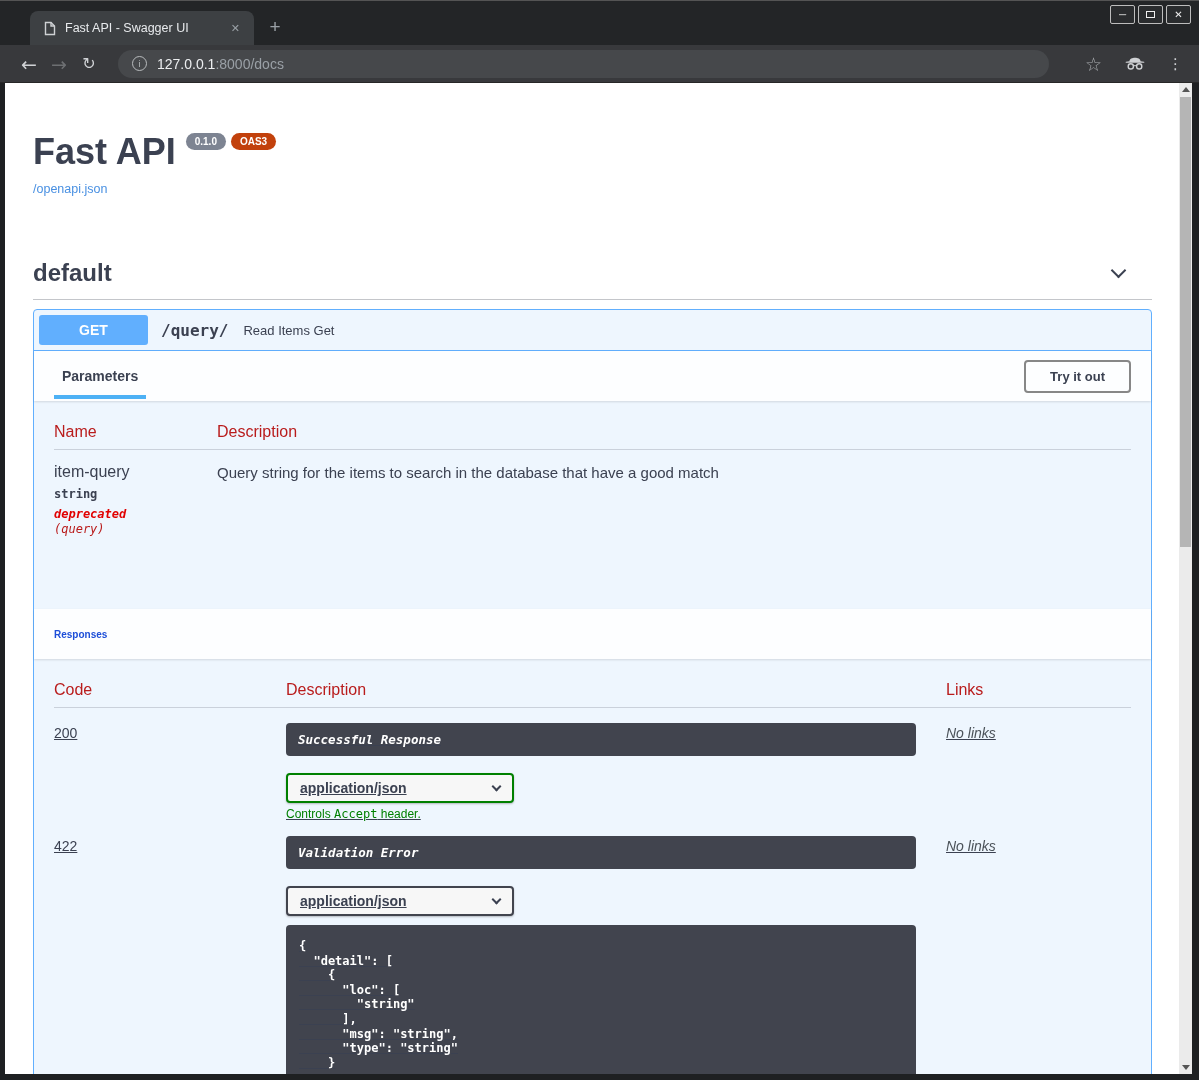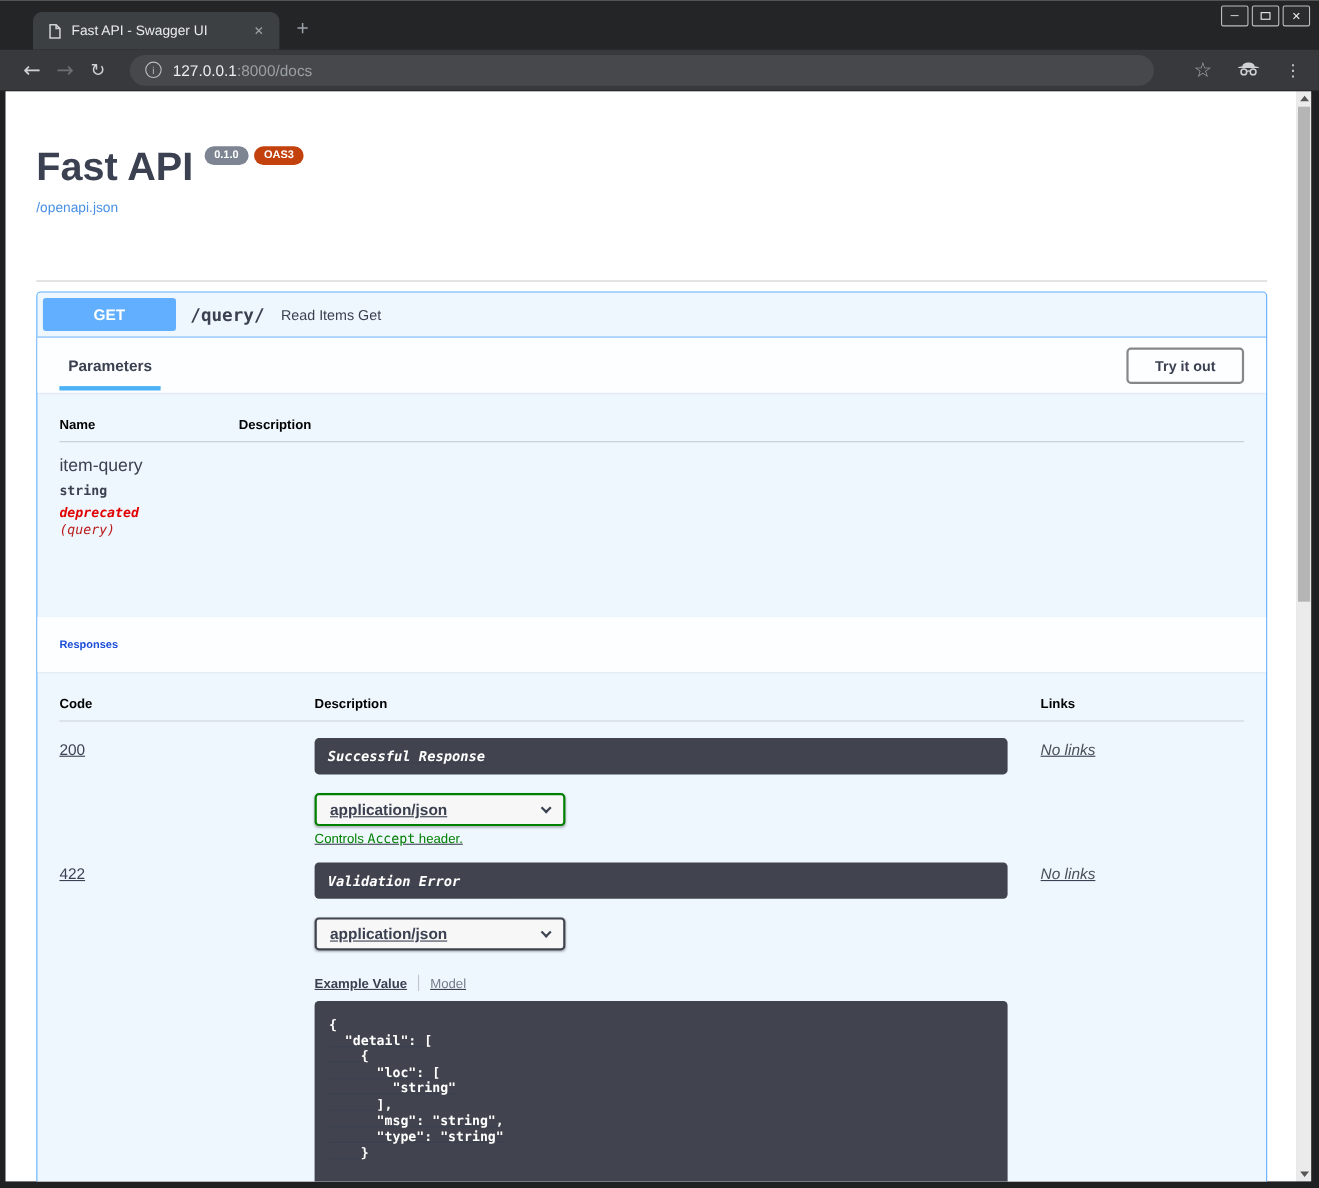--- a/index.html
+++ b/index.html
@@ -50,32 +50,32 @@
   .spec-link { display:inline-block; margin-top:9px; color:#4990e2; font-size:12.5px; text-decoration:none; }
 
   .tag-section { margin-top:57px; }
   .tag-header { display:flex; align-items:center; justify-content:space-between; padding-right:28px; height:38px; }
   .tag-name { font-size:24px; color:#3b4151; font-weight:bold; }
   .chev-lg { width:11px; height:11px; border-right:2px solid #3b4151; border-bottom:2px solid #3b4151; transform:rotate(45deg); margin-top:-6px; }
   .tag-divider { border:none; border-top:1px solid rgba(59,65,81,.3); margin:7px 0 9px; }
 
   .opblock { border:1px solid #61affe; background:#eef6fe; border-radius:4px; }
   .op-summary { display:flex; align-items:center; padding:5px; border-bottom:1px solid #61affe; }
-  .method-btn { width:121px; background:#61affe; color:#fff; font-weight:bold; font-size:14px; text-align:center; padding:7px 0; border-radius:3px; border:none; }
+  .method-btn { width:109px; background:#61affe; color:#fff; font-weight:bold; font-size:14px; text-align:center; padding:7px 0; border-radius:3px; border:none; }
   .op-path { font-family:"DejaVu Sans Mono", monospace; font-weight:bold; font-size:16px; color:#3b4151; margin:0 12px 0 13px; }
   .op-desc { font-size:13px; color:#3b4151; margin-left:3px; }
 
   .sec-header { background:rgba(255,255,255,.85); box-shadow:0 1px 2px rgba(0,0,0,.12); display:flex; align-items:center; justify-content:space-between; min-height:50px; padding:8px 20px; }
   .tab-item { position:relative; font-size:14px; font-weight:bold; color:#3b4151; padding:0 8px; }
   .tab-item .underline { position:absolute; left:0; right:0; bottom:-15px; height:4px; background:#4db1f5; }
   .tryout-btn { background:transparent; border:2px solid #878787; border-radius:4px; color:#3b4151; font-weight:bold; font-size:13px; padding:7px 24px; font-family:"Liberation Sans", sans-serif; }
 
   .params-body { padding:22px 20px 73px; }
   .t-headrow { display:flex; border-bottom:1px solid rgba(59,65,81,.2); padding-bottom:8px; margin-bottom:13px; }
-  .th { font-size:12px; font-weight:bold; color:#000000; }
+  .th { font-size:16px; font-weight:normal; color:#b91c1c; }
   .col-name { width:163px; flex:0 0 auto; }
   .param-row { display:flex; }
   .p-name { font-size:16px; color:#3b4151; }
   .p-type { font-family:"DejaVu Sans Mono", monospace; font-size:12px; font-weight:bold; margin-top:6px; }
   .p-depr { font-family:"DejaVu Sans Mono", monospace; font-size:12px; font-weight:bold; font-style:italic; color:#e10000; margin-top:6px; }
   .p-loc { font-family:"DejaVu Sans Mono", monospace; font-size:12px; font-style:italic; color:#b91c1c; margin-top:1px; }
   .p-desc { font-size:15px; color:#3b4151; margin-top:1px; }
 
   .resp-body { padding:22px 20px 0; }
   .col-code { width:232px; flex:0 0 auto; }
@@ -150,20 +150,24 @@
             <span>Fast API</span>
             <span class="badges">
               <span class="badge badge-version">0.1.0</span>
               <span class="badge badge-oas">OAS3</span>
             </span>
           </div>
           <a class="spec-link" href="#">/openapi.json</a>
         </div>
 
         <div class="tag-section">
+          <div class="tag-header">
+            <span class="tag-name">default</span>
+            <span class="chev-lg"></span>
+          </div>
           <hr class="tag-divider">
 
           <div class="opblock">
 
             <div class="op-summary">
               <button class="method-btn">GET</button>
               <span class="op-path">/query/</span>
               <span class="op-desc">Read Items Get</span>
             </div>
 
@@ -180,20 +184,21 @@
                 <span class="th col-name">Name</span>
                 <span class="th">Description</span>
               </div>
               <div class="param-row">
                 <div class="col-name">
                   <div class="p-name">item-query</div>
                   <div class="p-type">string</div>
                   <div class="p-depr">deprecated</div>
                   <div class="p-loc">(query)</div>
                 </div>
+                <div class="p-desc">Query string for the items to search in the database that have a good match</div>
               </div>
             </div>
 
             <div class="sec-header">
               <span style="font-size:10px;font-weight:bold;color:#1d4ed8;">Responses</span>
             </div>
 
             <div class="resp-body">
               <div class="t-headrow">
                 <span class="th col-code">Code</span>
@@ -214,25 +219,20 @@
                 <div class="r-links">No links</div>
               </div>
 
               <div class="resp-row">
                 <div class="r-code col-code">422</div>
                 <div class="col-rdesc">
                   <div class="resp-box">Validation Error</div>
                   <div class="media-select dark" role="listbox">
                     <span class="media-label">application/json</span>
                     <span class="chev-sm"></span>
-                  </div>
-                  <div class="model-tabs">
-                    <span class="mtab-active">Example Value</span>
-                    <span class="mtab-sep"></span>
-                    <span class="mtab">Model</span>
                   </div>
                   <pre class="example-pre">{
   "detail": [
     {
       "loc": [
         "string"
       ],
       "msg": "string",
       "type": "string"
     }</pre>

